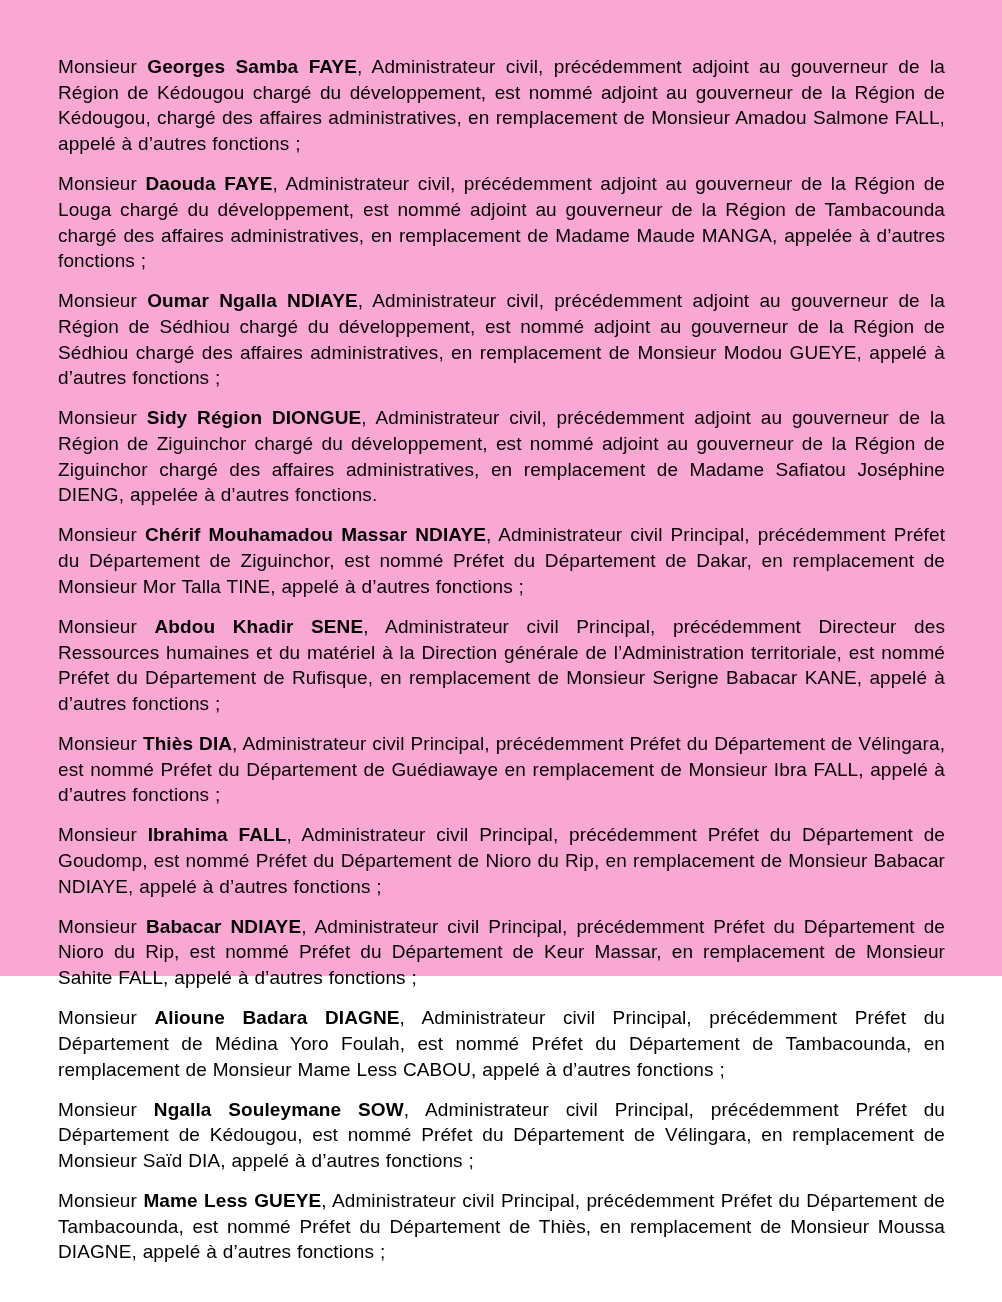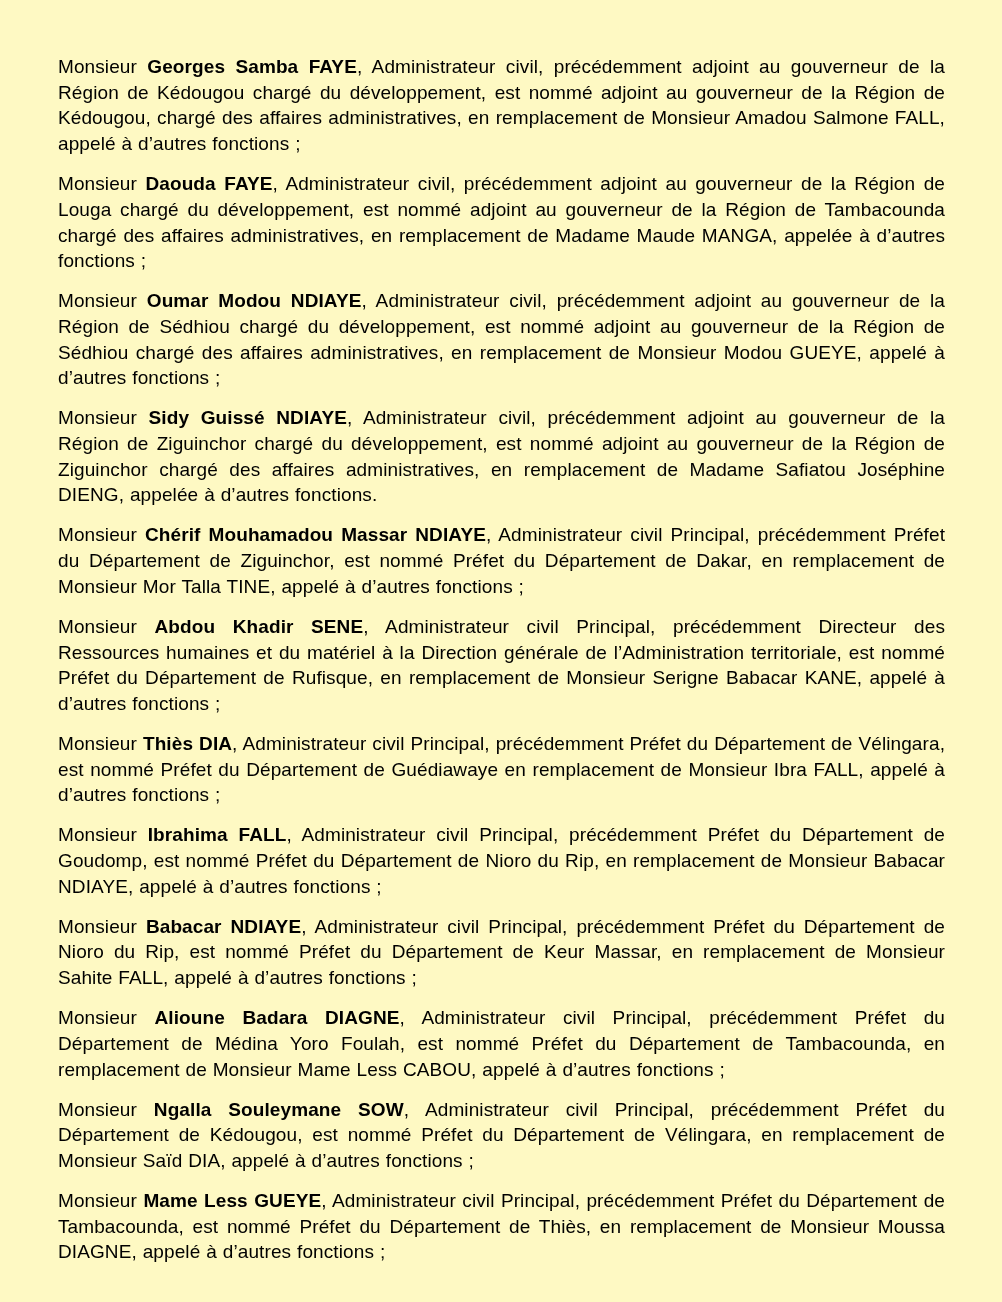--- a/index.html
+++ b/index.html
@@ -10,23 +10,23 @@
     width: 1002px;
     height: 1302px;
     background: #ffffff;
     color: #000000;
     font-family: "Liberation Sans", "DejaVu Sans", sans-serif;
     overflow: hidden;
   }
   .page {
     box-sizing: border-box;
     width: 1002px;
-    height: 1302px;
+    height: 976px;
     padding: 54px 57px 0 58px;
-    background: #fef9c3;
+    background: #f9a8d4;
   }
   p.para {
     margin: 0 0 14.3px 0;
     font-size: 19px;
     line-height: 25.7px;
     text-align: justify;
     letter-spacing: 0.1px;
     word-spacing: 0.5px;
   }
   p.para strong {
@@ -35,23 +35,23 @@
 </style>
 </head>
 <body>
 
 <div class="page">
 
   <p class="para"><span>Monsieur </span><strong>Georges Samba FAYE</strong><span>, Administrateur civil, précédemment adjoint au gouverneur de la Région de Kédougou chargé du développement, est nommé adjoint au gouverneur de la Région de Kédougou, chargé des affaires administratives, en remplacement de Monsieur Amadou Salmone FALL, appelé à d’autres fonctions ;</span></p>
 
   <p class="para"><span>Monsieur </span><strong>Daouda FAYE</strong><span>, Administrateur civil, précédemment adjoint au gouverneur de la Région de Louga chargé du développement, est nommé adjoint au gouverneur de la Région de Tambacounda chargé des affaires administratives, en remplacement de Madame Maude MANGA, appelée à d’autres fonctions ;</span></p>
 
-  <p class="para"><span>Monsieur </span><strong>Oumar Modou NDIAYE</strong><span>, Administrateur civil, précédemment adjoint au gouverneur de la Région de Sédhiou chargé du développement, est nommé adjoint au gouverneur de la Région de Sédhiou chargé des affaires administratives, en remplacement de Monsieur Modou GUEYE, appelé à d’autres fonctions ;</span></p>
+  <p class="para"><span>Monsieur </span><strong>Oumar Ngalla NDIAYE</strong><span>, Administrateur civil, précédemment adjoint au gouverneur de la Région de Sédhiou chargé du développement, est nommé adjoint au gouverneur de la Région de Sédhiou chargé des affaires administratives, en remplacement de Monsieur Modou GUEYE, appelé à d’autres fonctions ;</span></p>
 
-  <p class="para"><span>Monsieur </span><strong>Sidy Guissé NDIAYE</strong><span>, Administrateur civil, précédemment adjoint au gouverneur de la Région de Ziguinchor chargé du développement, est nommé adjoint au gouverneur de la Région de Ziguinchor chargé des affaires administratives, en remplacement de Madame Safiatou Joséphine DIENG, appelée à d’autres fonctions.</span></p>
+  <p class="para"><span>Monsieur </span><strong>Sidy Région DIONGUE</strong><span>, Administrateur civil, précédemment adjoint au gouverneur de la Région de Ziguinchor chargé du développement, est nommé adjoint au gouverneur de la Région de Ziguinchor chargé des affaires administratives, en remplacement de Madame Safiatou Joséphine DIENG, appelée à d’autres fonctions.</span></p>
 
   <p class="para"><span>Monsieur </span><strong>Chérif Mouhamadou Massar NDIAYE</strong><span>, Administrateur civil Principal, précédemment Préfet du Département de Ziguinchor, est nommé Préfet du Département de Dakar, en remplacement de Monsieur Mor Talla TINE, appelé à d’autres fonctions ;</span></p>
 
   <p class="para"><span>Monsieur </span><strong>Abdou Khadir SENE</strong><span>, Administrateur civil Principal,  précédemment Directeur des Ressources humaines et du matériel à la Direction générale de l’Administration territoriale, est nommé Préfet du Département de Rufisque, en remplacement de Monsieur Serigne Babacar KANE, appelé à d’autres fonctions ;</span></p>
 
   <p class="para"><span>Monsieur </span><strong>Thiès DIA</strong><span>, Administrateur civil Principal, précédemment Préfet du Département de Vélingara, est nommé Préfet du Département de Guédiawaye en remplacement de Monsieur Ibra FALL, appelé à d’autres fonctions ;</span></p>
 
   <p class="para"><span>Monsieur </span><strong>Ibrahima FALL</strong><span>, Administrateur civil Principal, précédemment Préfet du Département de Goudomp, est nommé Préfet du Département de Nioro du Rip, en remplacement de Monsieur Babacar NDIAYE, appelé à d’autres fonctions ;</span></p>
 
   <p class="para"><span>Monsieur </span><strong>Babacar NDIAYE</strong><span>, Administrateur civil Principal, précédemment Préfet du Département de Nioro du Rip, est nommé Préfet du Département de Keur Massar, en remplacement de Monsieur Sahite FALL, appelé à d’autres fonctions ;</span></p>

